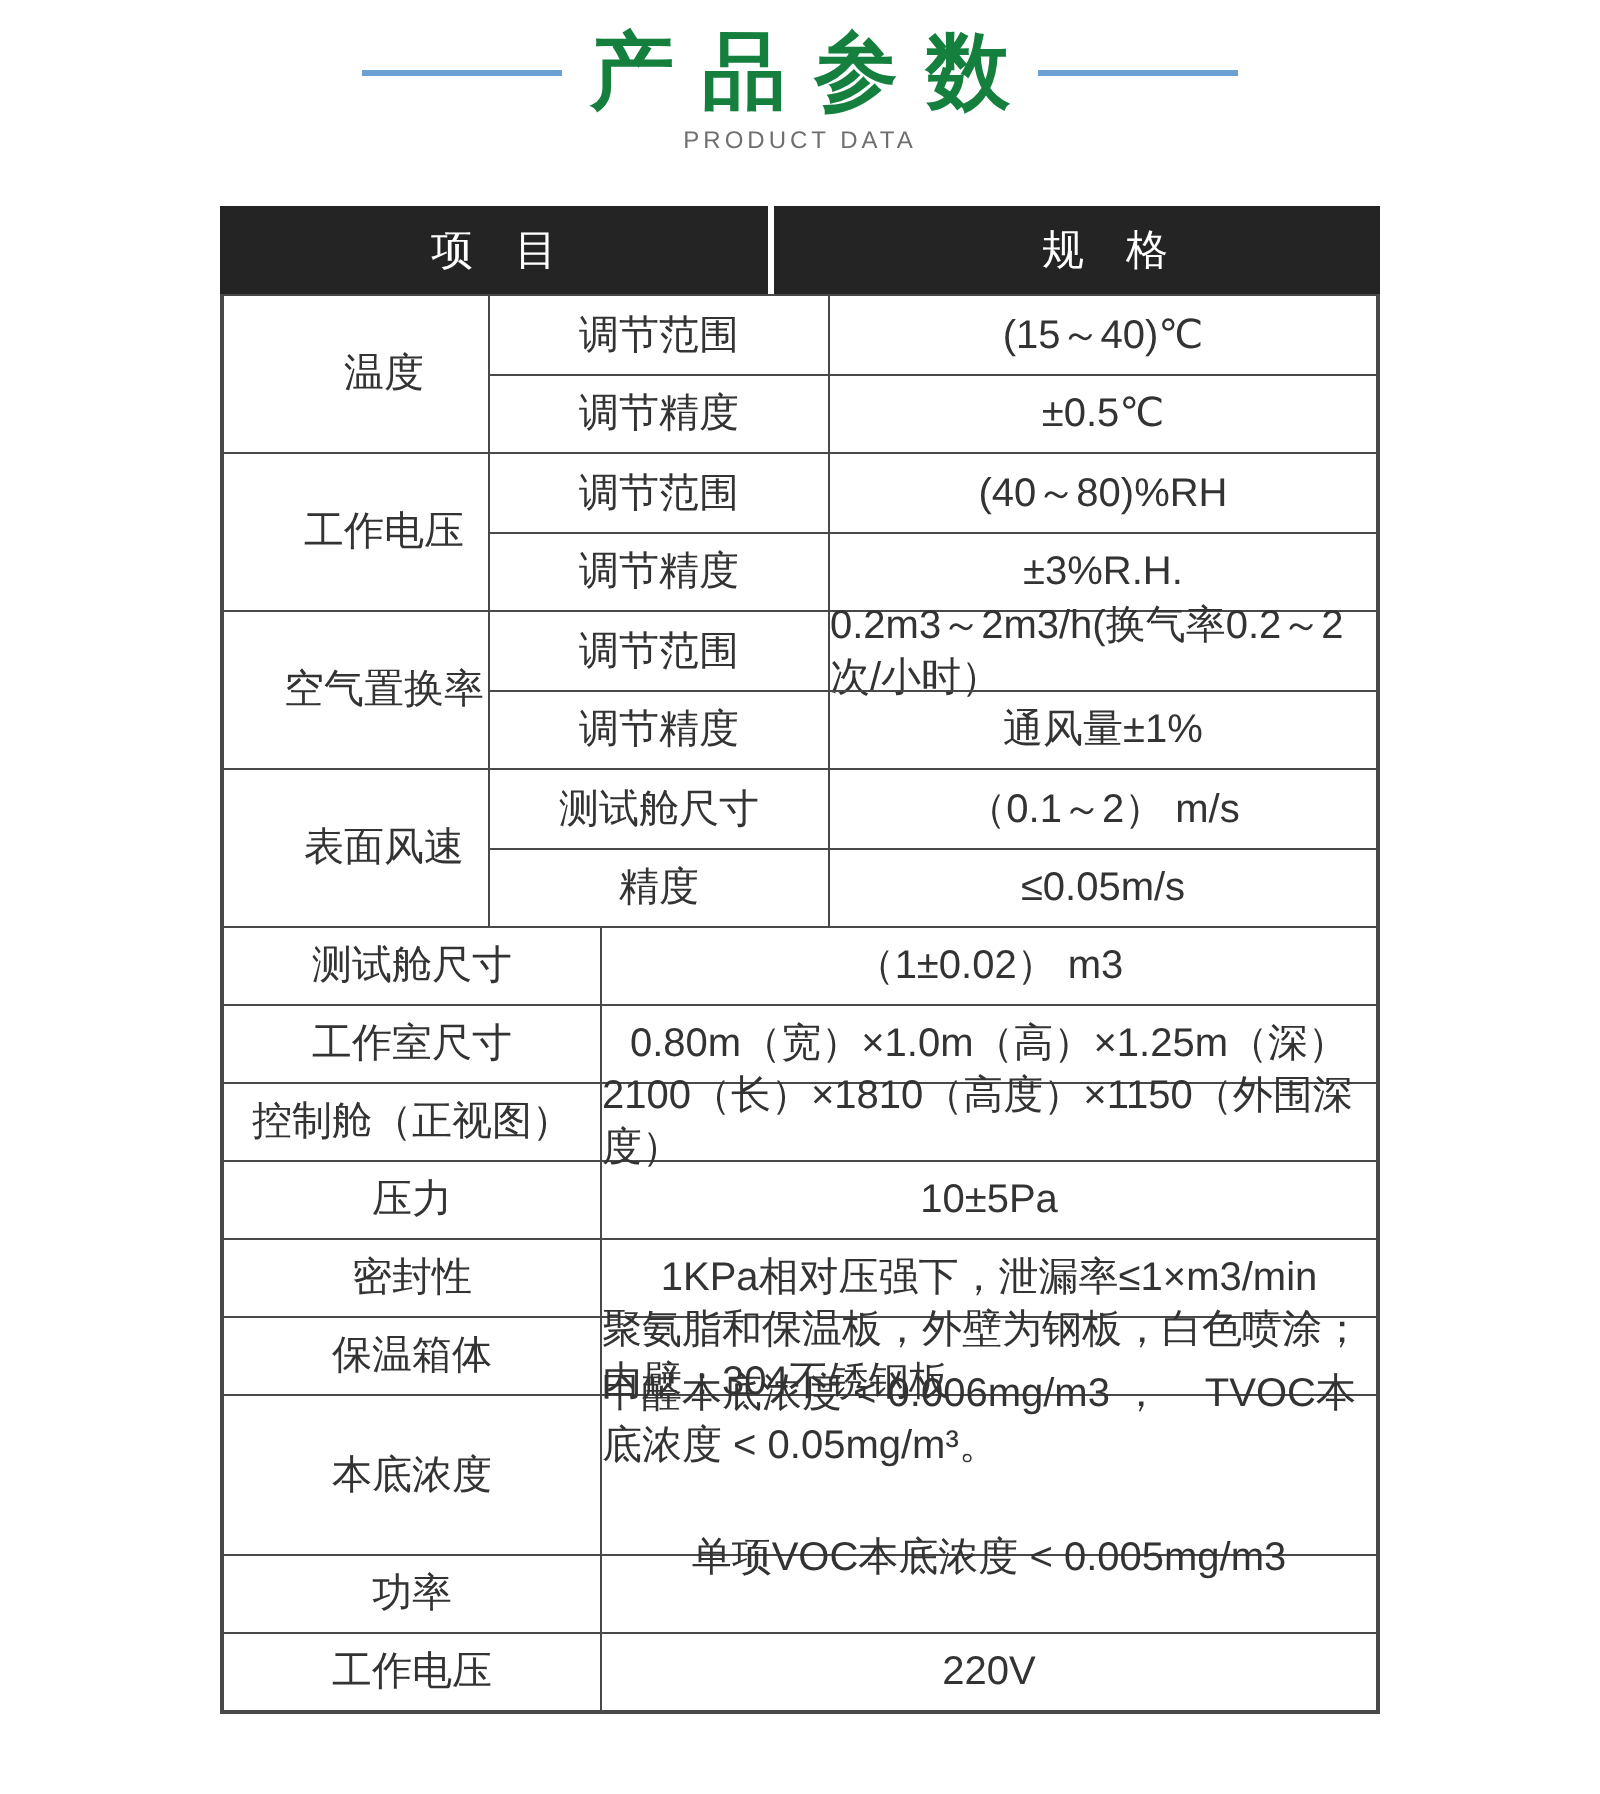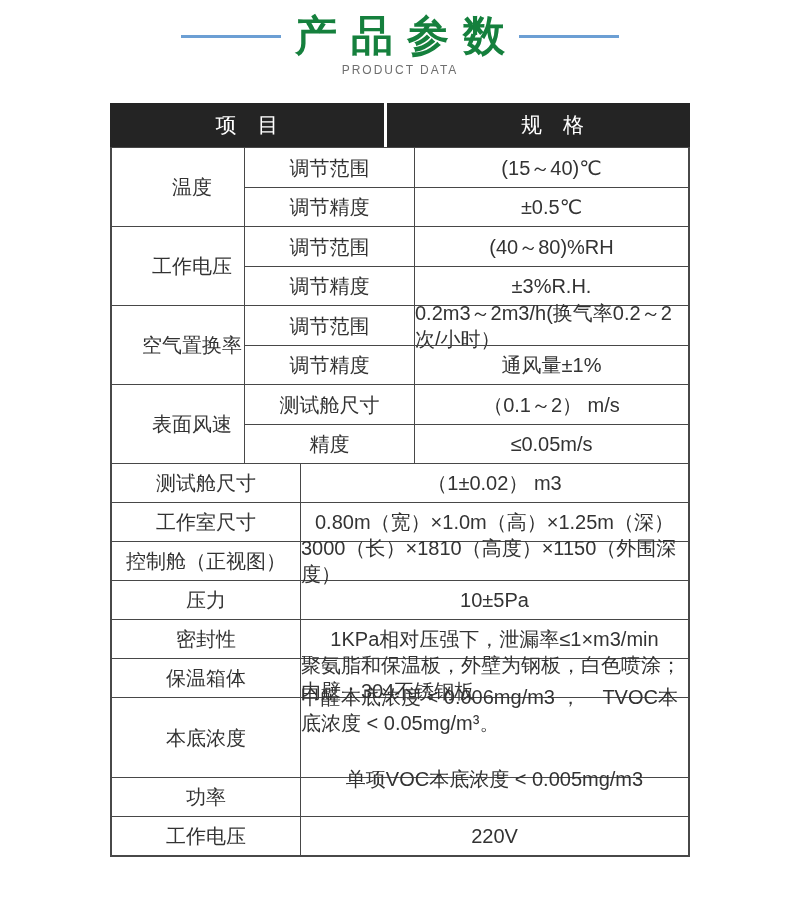--- a/index.html
+++ b/index.html
@@ -147,21 +147,21 @@
     <div class="srow">
       <div class="cell s-label">测试舱尺寸</div>
       <div class="cell s-val">（1±0.02） m3</div>
     </div>
     <div class="srow">
       <div class="cell s-label">工作室尺寸</div>
       <div class="cell s-val">0.80m（宽）×1.0m（高）×1.25m（深）</div>
     </div>
     <div class="srow">
       <div class="cell s-label">控制舱（正视图）</div>
-      <div class="cell s-val">3000（长）×1810（高度）×1150（外围深度）</div>
+      <div class="cell s-val">2100（长）×1810（高度）×1150（外围深度）</div>
     </div>
     <div class="srow">
       <div class="cell s-label">压力</div>
       <div class="cell s-val">10±5Pa</div>
     </div>
     <div class="srow">
       <div class="cell s-label">密封性</div>
       <div class="cell s-val">1KPa相对压强下，泄漏率≤1×m3/min</div>
     </div>
     <div class="srow">

